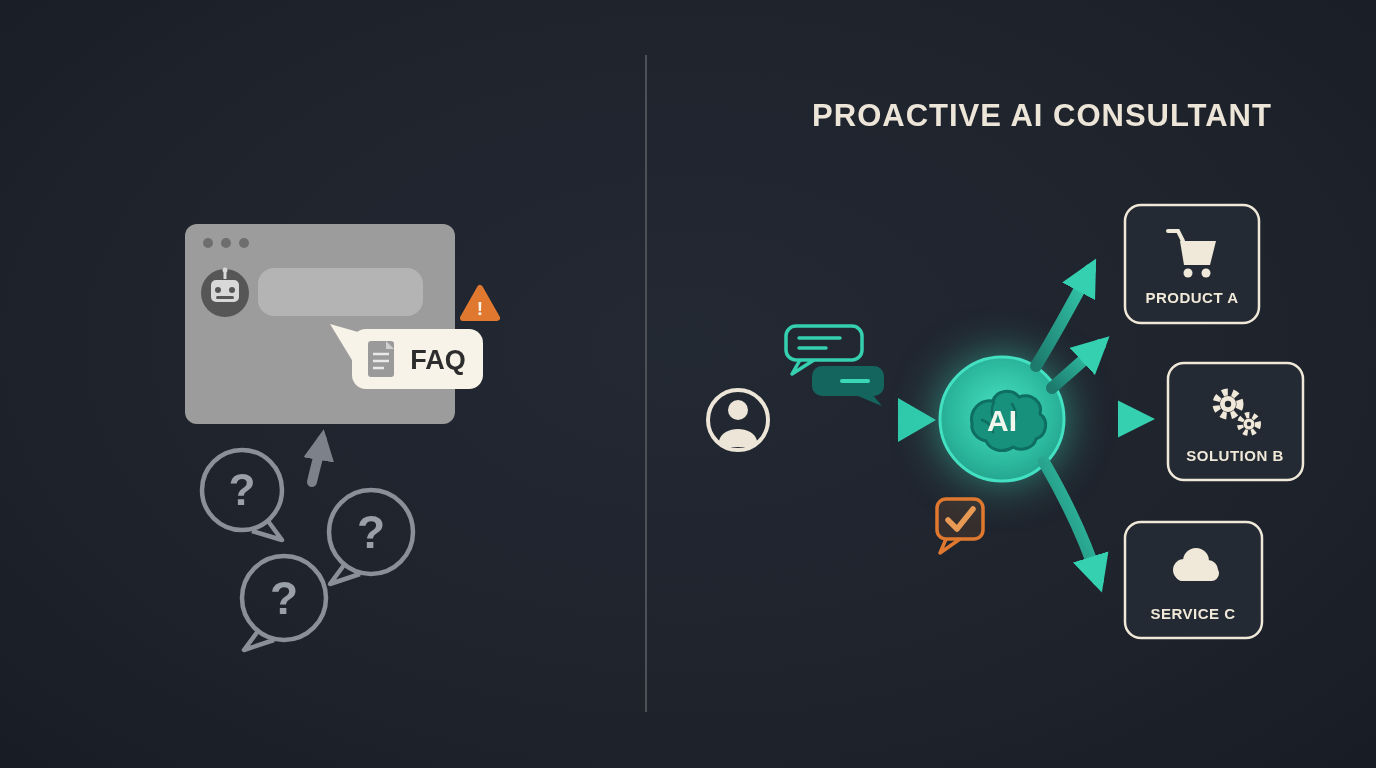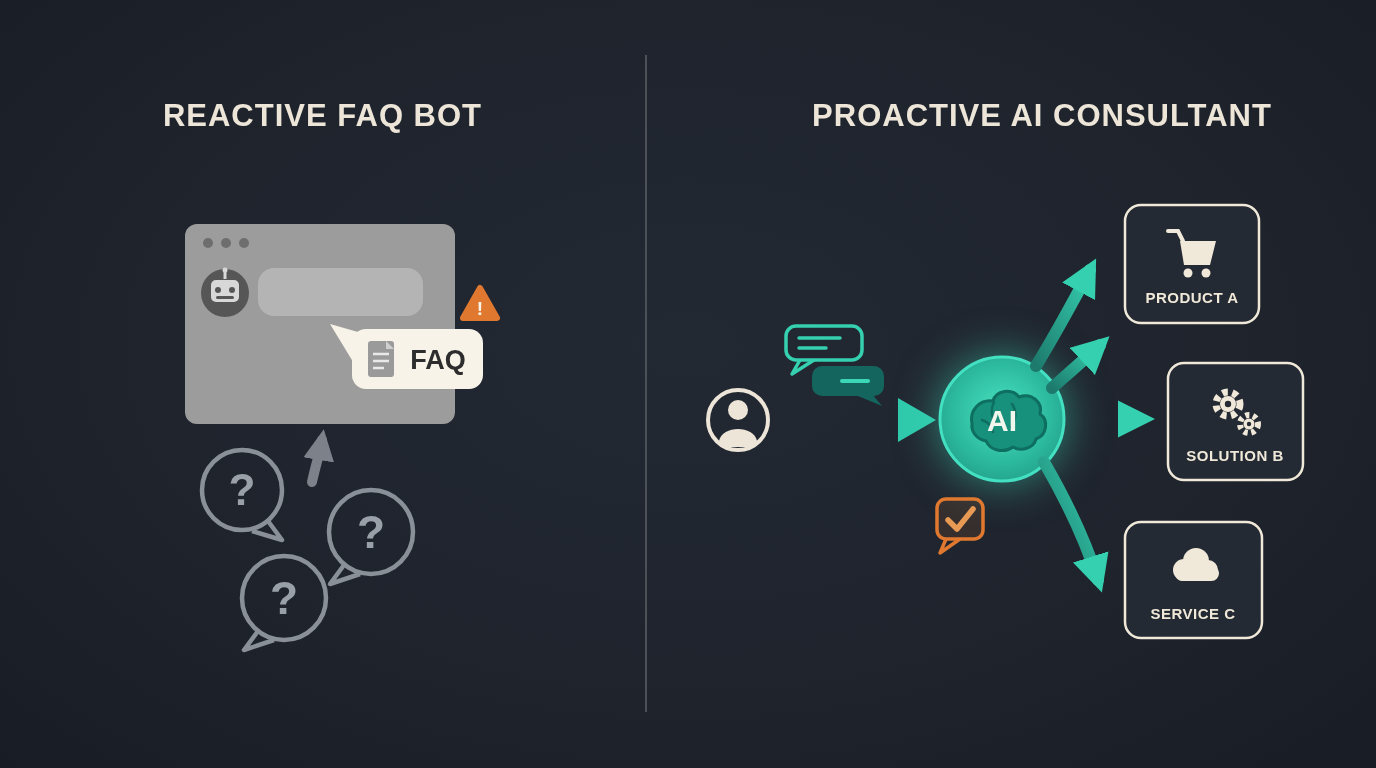--- a/index.html
+++ b/index.html
@@ -21,21 +21,20 @@
   .panel-title.left  { left:0;   width:645px; }
   .panel-title.right { left:645px; width:794px; }
   svg.scene { position:absolute; inset:0; font-family:"Liberation Sans", sans-serif; }
   .ai-glow { filter: drop-shadow(0 0 22px rgba(62,219,186,0.55)); }
 </style>
 </head>
 <body>
 
 <div class="canvas">
 
-  <div class="panel-title left">REACTIVE FAQ BOT</div>
   <div class="panel-title right">PROACTIVE AI CONSULTANT</div>
 
   <svg class="scene" width="1376" height="768" viewBox="0 0 1376 768">
     <defs>
       <linearGradient id="tealGrad" x1="0" y1="0" x2="1" y2="0">
         <stop offset="0" stop-color="#19685f"></stop>
         <stop offset="1" stop-color="#35d0b0"></stop>
       </linearGradient>
       <linearGradient id="tealGradV" x1="0" y1="1" x2="1" y2="0">
         <stop offset="0" stop-color="#1d7a6d"></stop>

